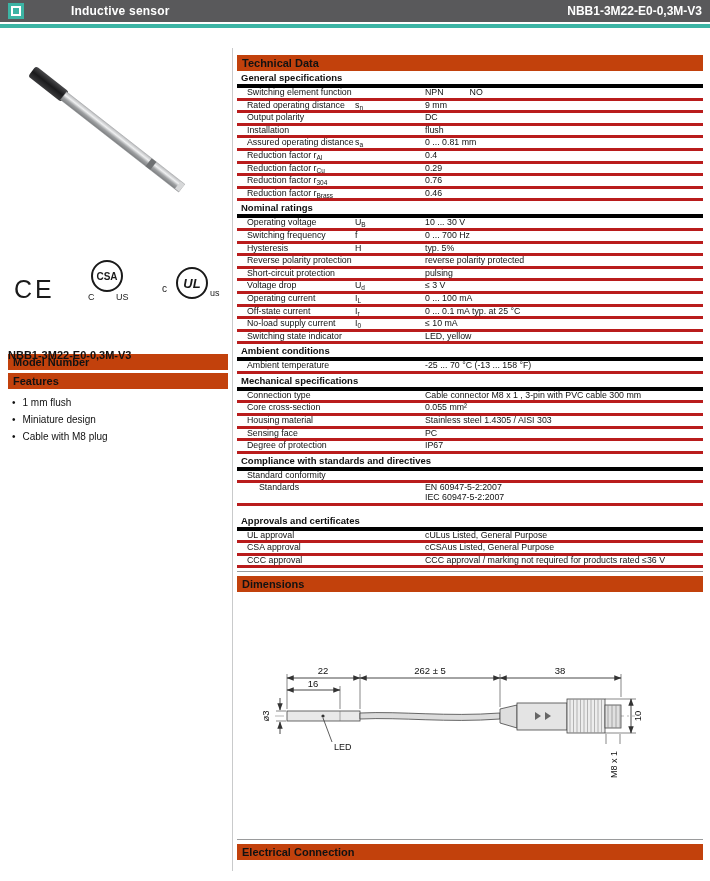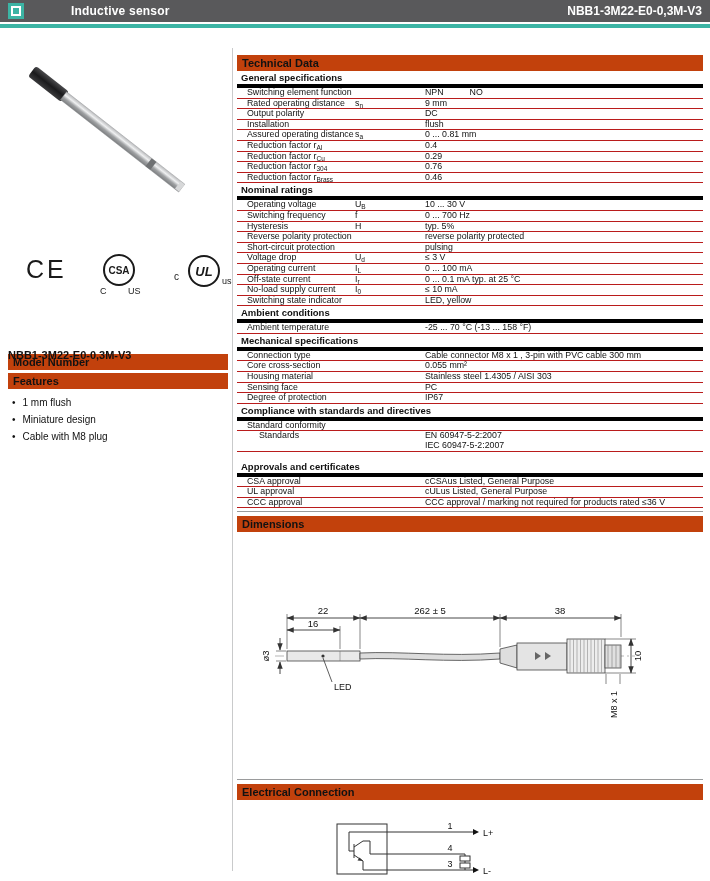--- a/index.html
+++ b/index.html
@@ -16,38 +16,38 @@
   .accent { position:absolute; left:0; top:24px; width:710px; height:4px; background:#3cb4a4; }
 
   .vdiv { position:absolute; left:232px; top:48px; width:1px; height:823px; background:#c9cacb; }
 
   
   .secbar { background:#c2410c; font-weight:bold; font-size:11px; color:#121212;
             height:16px; line-height:12px; padding:2px 5px; }
 
   
   .photo { position:absolute; left:8px; top:48px; width:216px; height:200px; }
-  .marks { position:absolute; left:20px; top:252px; width:220px; height:52px;
-           display:flex; align-items:flex-start; justify-content:space-between; padding:0 4px; }
+  .marks { position:absolute; left:8px; top:252px; width:220px; height:52px;
+           display:flex; align-items:flex-end; justify-content:space-between; padding:0 4px; }
   .bar-model { position:absolute; left:8px; top:327px; width:220px;margin-top:27px; }
   .model-no { position:absolute; left:8px; top:349px; width:220px; font-size:11px; font-weight:bold; color:#111; }
   .bar-feat { position:absolute; left:8px; top:373px; width:220px; }
   .features { position:absolute; left:12px; top:397px; width:214px; list-style:none; }
   .features li { font-size:10px; color:#111; margin-bottom:6px; line-height:11px; }
   .features li::before { content:"•"; margin-right:7px; }
 
   
   .rightcol { position:absolute; left:237px; top:55px; width:466px; }
   .rule { border:none; border-top:1px solid #9a9b9c; margin-top:3px; }
 
   
   .td-sec { font-weight:bold; font-size:9.5px; line-height:10px; padding:1px 0 1px 4px;
             border-bottom:4px solid #000000; margin-top:1px; color:#111; }
   .td-row { display:flex; align-items:flex-start; font-size:8.8px; line-height:9.6px;
-            padding-left:10px; border-bottom:1px solid #b91c1c; color:#111; }
+            padding-left:10px; border-bottom:3px solid #b91c1c; color:#111; }
   .td-l { flex:0 0 108px; }
   .td-s { flex:0 0 70px; }
   .td-v { flex:1; }
   .td-vinline div { display:inline-block; margin-right:26px; }
   .td-ind .td-l { padding-left:12px; }
   .td-gap { height:8px; }
   sub { font-size:6.5px; line-height:0; vertical-align:-1.5px; }
 
   .dimbar { margin-top:4px; }
   svg text { font-family:"Liberation Sans", sans-serif; }
@@ -312,31 +312,31 @@
           <span class="td-l">Standards</span>
           <span class="td-s"></span>
           <span class="td-v">
             <div>EN 60947-5-2:2007</div>
             <div>IEC 60947-5-2:2007</div>
           </span>
         </div>
         <div class="td-gap"></div>
         <div class="td-sec">Approvals and certificates</div>
         <div class="td-row">
+          <span class="td-l">UL approval</span>
+          <span class="td-s"></span>
+          <span class="td-v">
+            <div>cULus Listed, General Purpose</div>
+          </span>
+        </div>
+        <div class="td-row">
           <span class="td-l">CSA approval</span>
           <span class="td-s"></span>
           <span class="td-v">
             <div>cCSAus Listed, General Purpose</div>
-          </span>
-        </div>
-        <div class="td-row">
-          <span class="td-l">UL approval</span>
-          <span class="td-s"></span>
-          <span class="td-v">
-            <div>cULus Listed, General Purpose</div>
           </span>
         </div>
         <div class="td-row">
           <span class="td-l">CCC approval</span>
           <span class="td-s"></span>
           <span class="td-v">
             <div>CCC approval / marking not required for products rated ≤36 V</div>
           </span>
         </div>
       </div>

